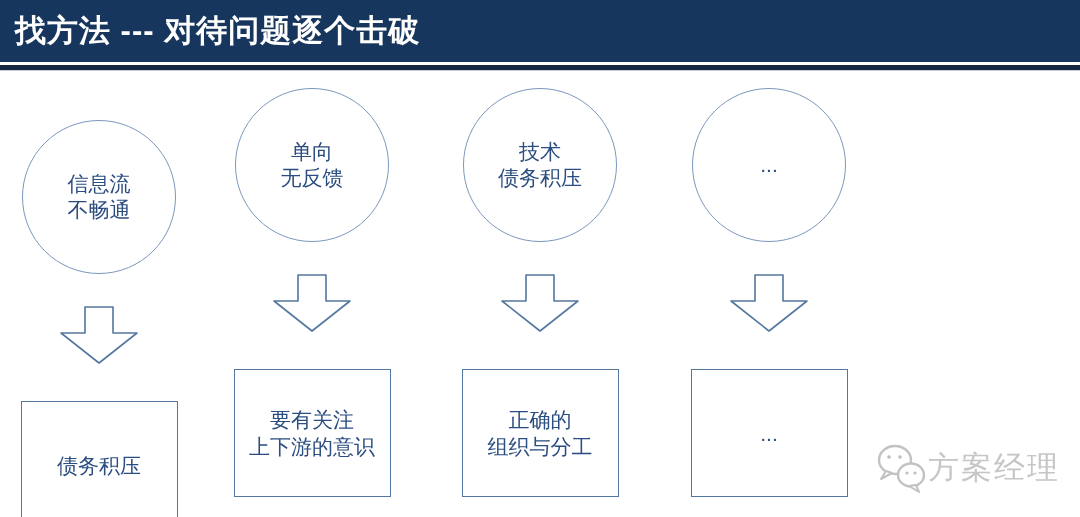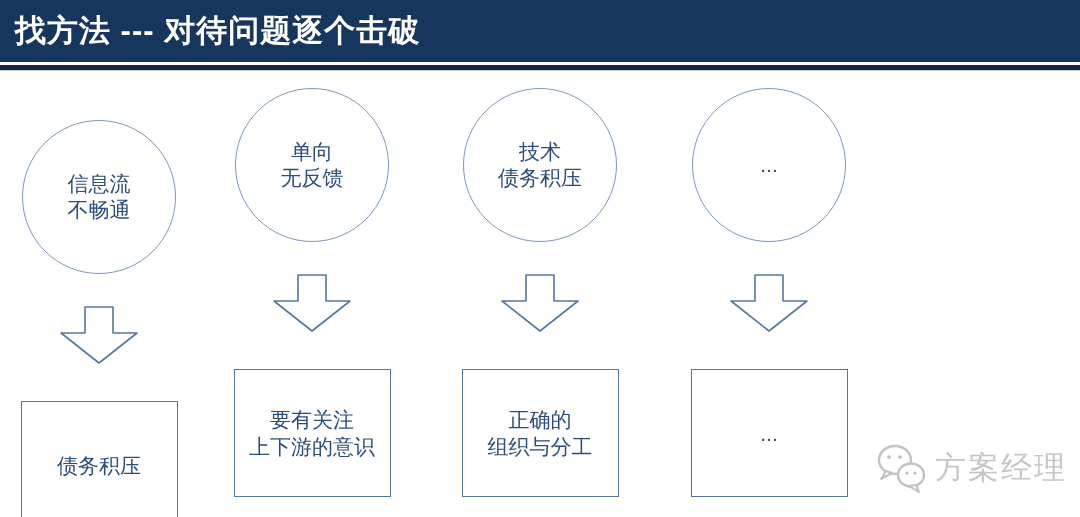--- a/index.html
+++ b/index.html
@@ -41,21 +41,21 @@
   .arrow{margin-top:32px;flex:none;}
   .box{
     width:157px;height:128px;margin-top:37px;
     border:1.5px solid #54779F;
     display:flex;align-items:center;justify-content:center;
     text-align:center;color:#2C4D80;font-size:21px;line-height:27px;
     white-space:pre-line;box-sizing:border-box;
   }
   .watermark{
     position:absolute;left:874px;top:443px;
-    display:flex;align-items:center;gap:7px;z-index:5;
+    display:flex;align-items:center;z-index:5;
   }
   .watermark .wm-text{
     color:#c6c6c6;font-size:31px;letter-spacing:2px;white-space:nowrap;
     text-shadow:1px 1px 0 #ffffff;
   }
 </style>
 </head>
 <body>
 
 <header class="title-bar">

